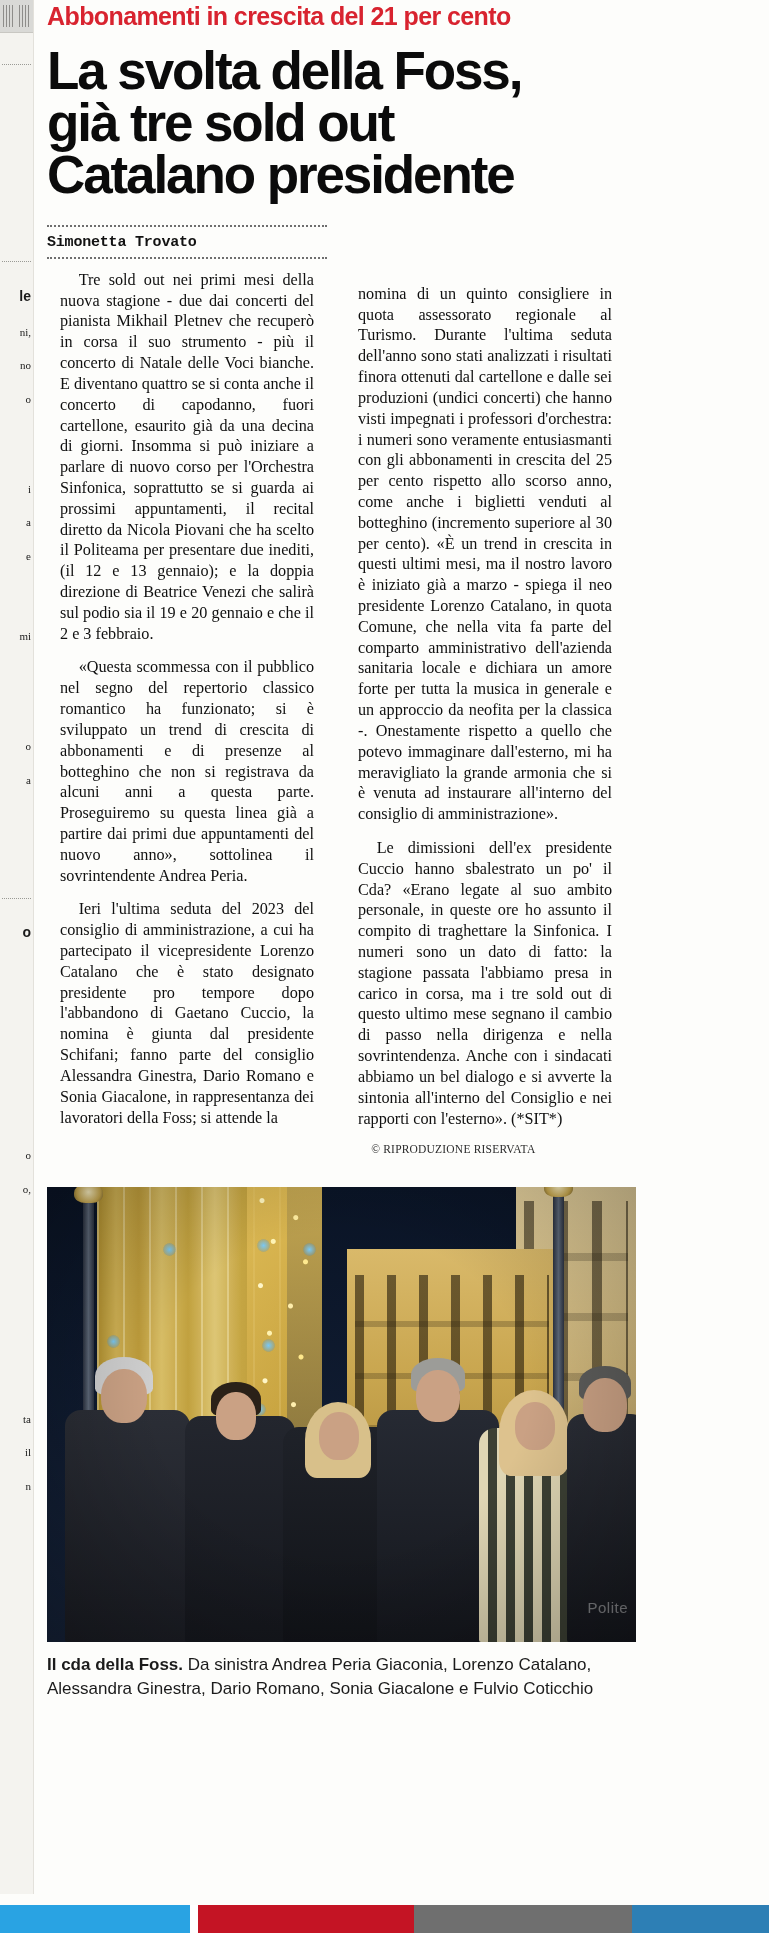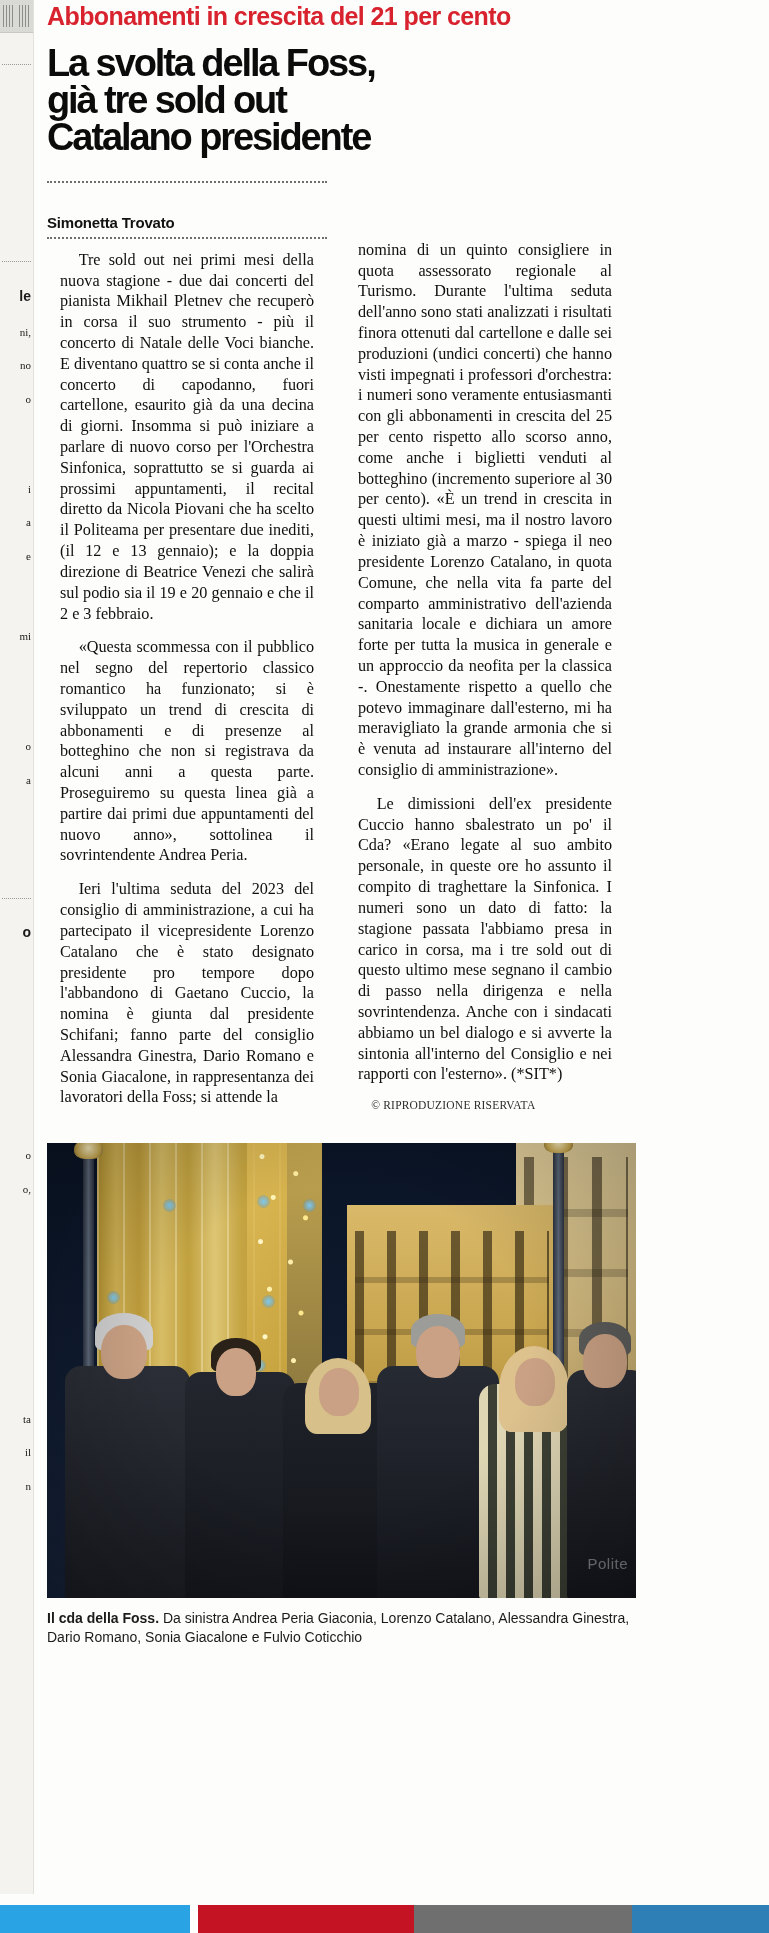--- a/index.html
+++ b/index.html
@@ -94,21 +94,21 @@
     letter-spacing: -0.6px;
     color: #d8232f;
     white-space: nowrap;
     line-height: 1;
   }
 
   
   #headline {
     font-family: "Liberation Sans", sans-serif;
     font-weight: bold;
-    font-size: 38px;
+    font-size: 53px;
     line-height: 0.98;
     letter-spacing: -2.1px;
     color: #0b0b0b;
     margin: 12px 0 0 4px;
     white-space: pre-line;
   }
 
   
   #cols {
     display: flex;
@@ -117,27 +117,26 @@
     gap: 18px;
   }
   .col { width: 280px; }
 
   .rule-dot {
     border-top: 2px dotted #6e6e6e;
     height: 0;
     margin: 0;
   }
   #byline {
-    font-family: Liberation Sans, sans-serif;
+    font-family: Liberation Mono, monospace;
     font-weight: bold;
     font-size: 15px;
     letter-spacing: -0.2px;
     color: #121212;
     padding: 7px 0 6px 0;
-    margin-top: 24px;
   }
 
   .body-text {
     font-family: "Liberation Serif", "DejaVu Serif", serif;
     font-size: 16.2px;
     line-height: 1.285;
     color: #101010;
     text-align: justify;
     text-justify: inter-word;
     hyphens: manual;
@@ -288,21 +287,21 @@
     font-size: 15px;
     color: rgba(255,255,255,.45);
     letter-spacing: .5px;
   }
 
   
   #caption {
     margin: 11px 0 0 4px;
     width: 589px;
     font-family: "Liberation Sans", sans-serif;
-    font-size: 14px;
+    font-size: 17px;
     line-height: 1.38;
     color: #1b1b1b;
   }
   #caption b { font-weight: bold; }
 
   
   #bottom-bar {
     position: absolute;
     left: 0; bottom: 0;
     width: 769px; height: 28px;

